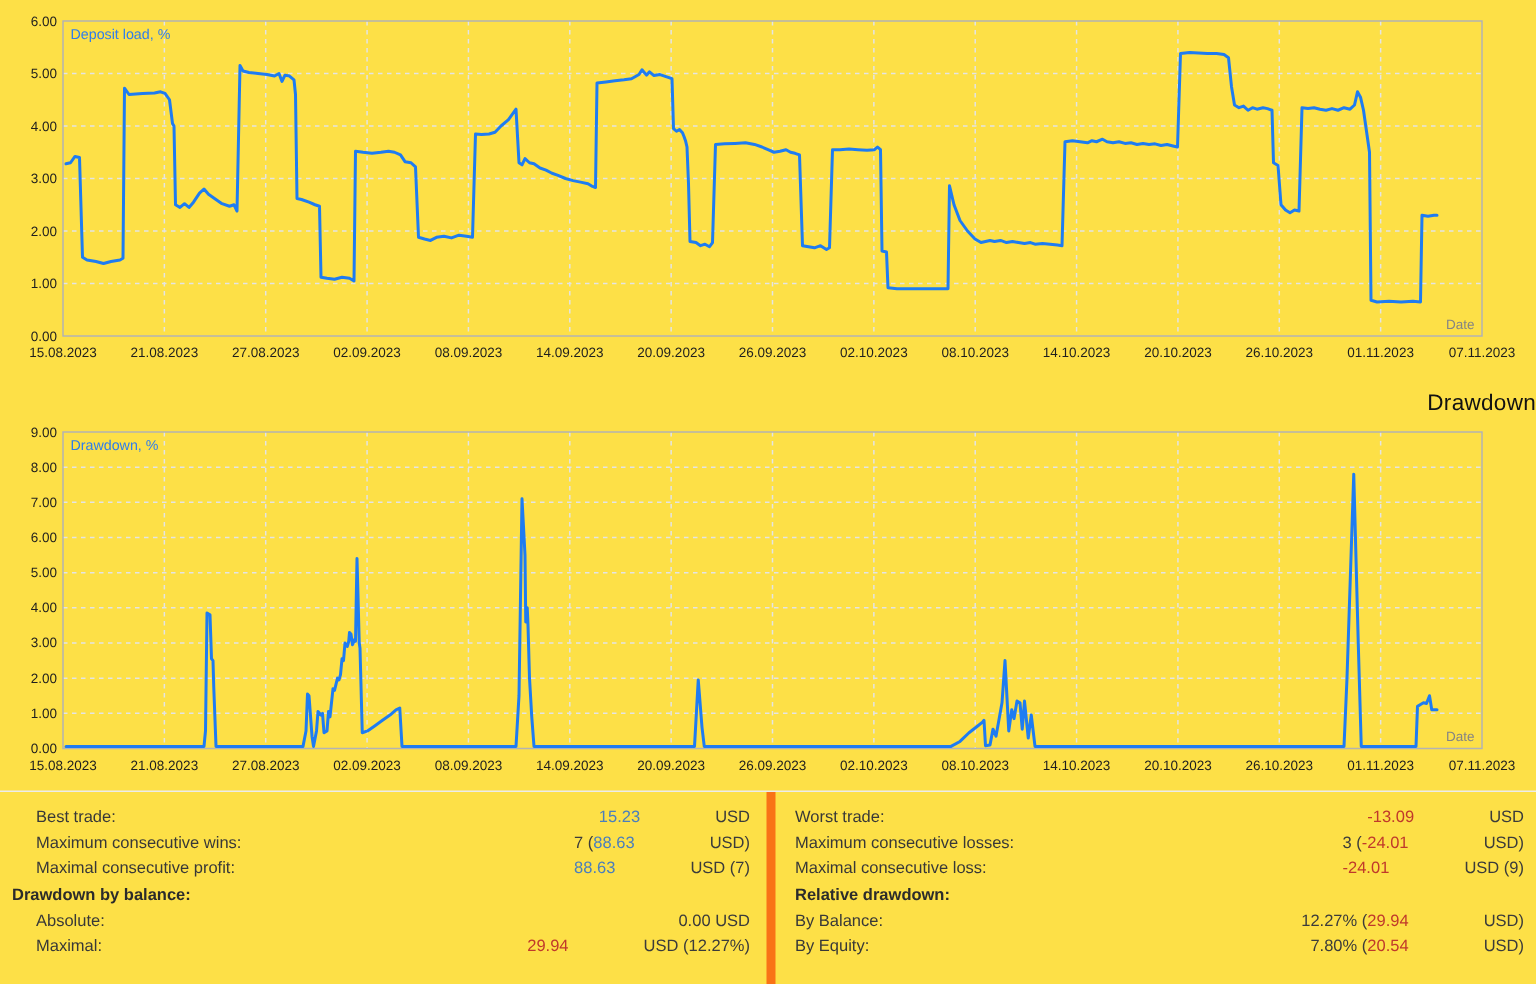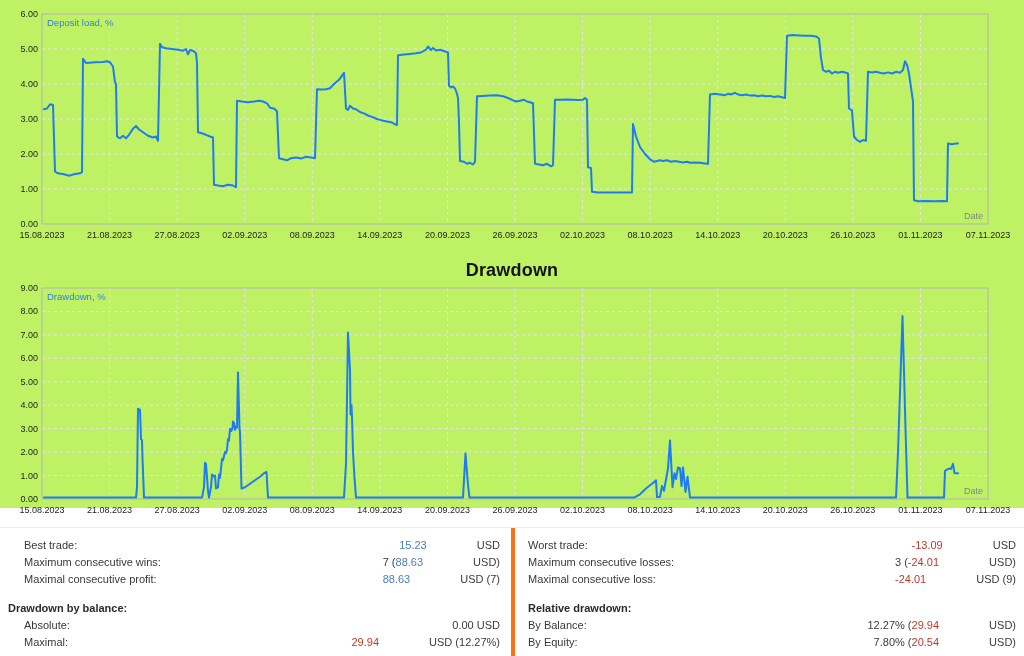--- a/index.html
+++ b/index.html
@@ -1,34 +1,34 @@
 <!DOCTYPE html>
 <html style="--val-blue: #4a7ebd; --val-red: #c0392b;"><head>
 <meta charset="utf-8">
 <style>
   html,body{margin:0;padding:0;background:#ffffff;}
   body{width:1024px;height:656px;overflow:hidden;
        font-family:"Liberation Sans","DejaVu Sans",sans-serif;}
-  .page{position:relative;width:1024px;height:508px;background:#bef264;}
+  .page{position:relative;width:1024px;height:656px;background:#fde047;}
   .chart-svg{position:absolute;left:0;display:block;}
   #chart0{top:0;}
   #chart1{top:282px;}
-  .chart-title{position:absolute;top:260px;left:0;width:1024px;text-align:center;
-       font-size:18px;font-weight:700;color:#121212;letter-spacing:.2px;}
+  .chart-title{position:absolute;top:260px;left:0;width:1024px;text-align:right;
+       font-size:15px;font-weight:400;color:#121212;letter-spacing:.2px;}
   .stats{position:absolute;top:527px;left:0;width:1024px;height:129px;
        border-top:1px solid #ececec;display:flex;box-sizing:border-box;}
   .col{box-sizing:border-box;padding-top:9px;}
   .col.left{width:511px;}
-  .col.right{width:513px;border-left:4px solid #f97316;}
+  .col.right{width:513px;border-left:6px solid #f97316;}
   .stat-row{display:flex;justify-content:space-between;height:17px;line-height:17px;
        font-size:11px;color:#383838;}
   .col.left .stat-row{padding-left:24px;padding-right:11px;}
   .col.right .stat-row{padding-left:13px;padding-right:8px;}
   .stat-header{height:17px;line-height:17px;font-size:11px;font-weight:700;
-       color:#2b2b2b;margin-top:12px;}
+       color:#2b2b2b;margin-top:1px;}
   .col.left .stat-header{padding-left:8px;}
   .col.right .stat-header{padding-left:13px;}
   .stat-value{white-space:pre;}
   .c-def{color:#3b3b3b;margin-left:47px;}
   .c-blue{color:var(--val-blue,#4a7ebd);}
   .c-red{color:var(--val-red,#c0392b);margin-top:12px;}
   
   .grid{stroke:#e4e4e4;stroke-width:1;stroke-dasharray:3 3;fill:none;}
   .frame{fill:none;stroke:#b3b3b3;stroke-width:1;}
   .ytick,.xtick{font-size:9px;fill:#1e1e1e;}

